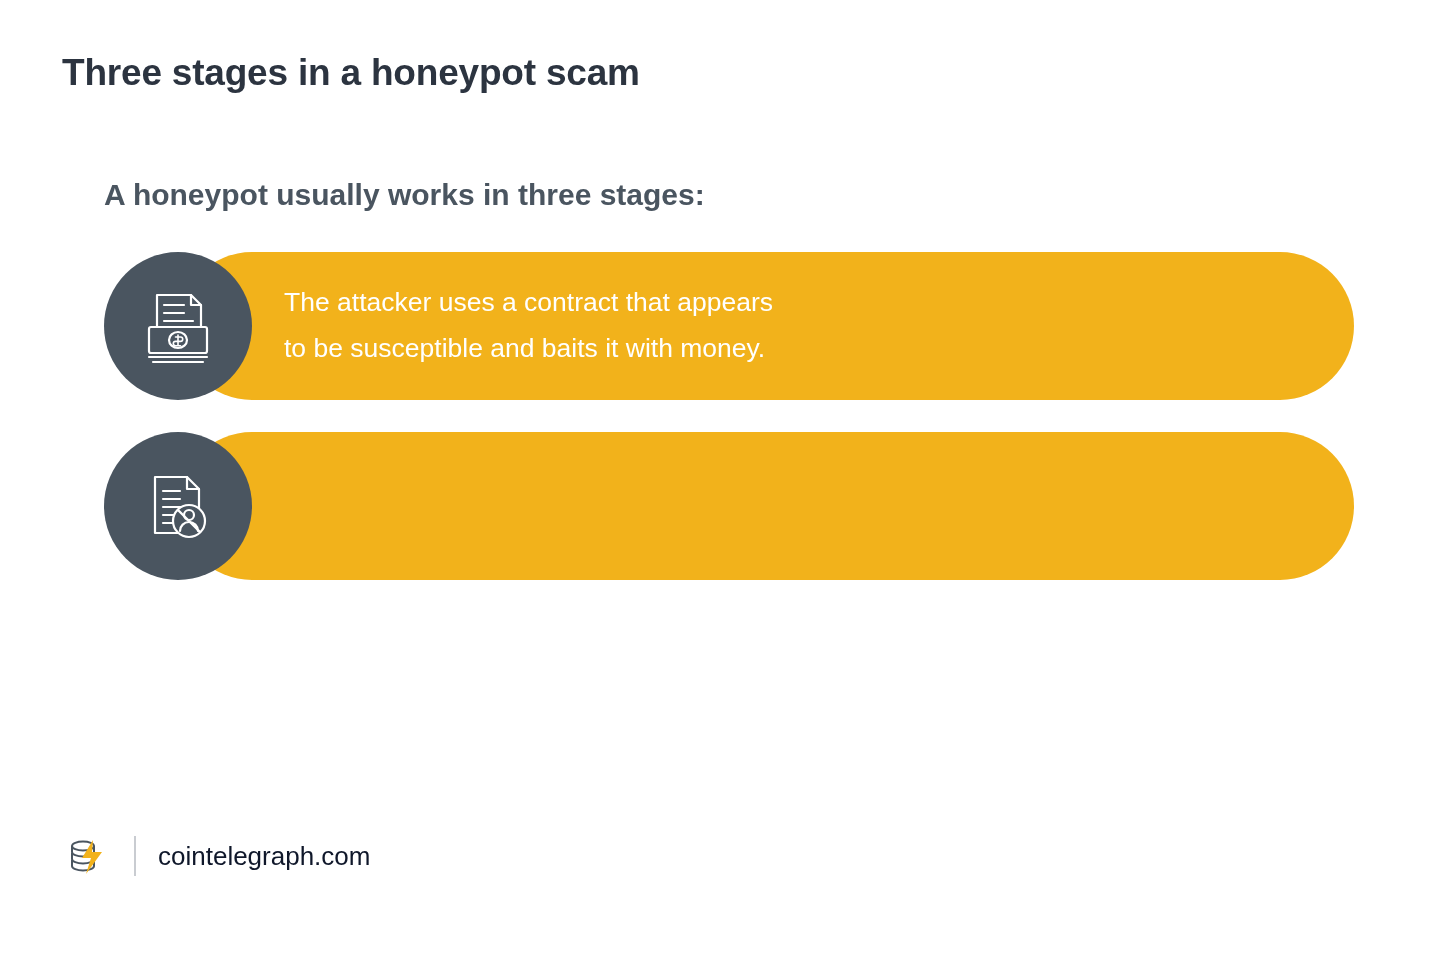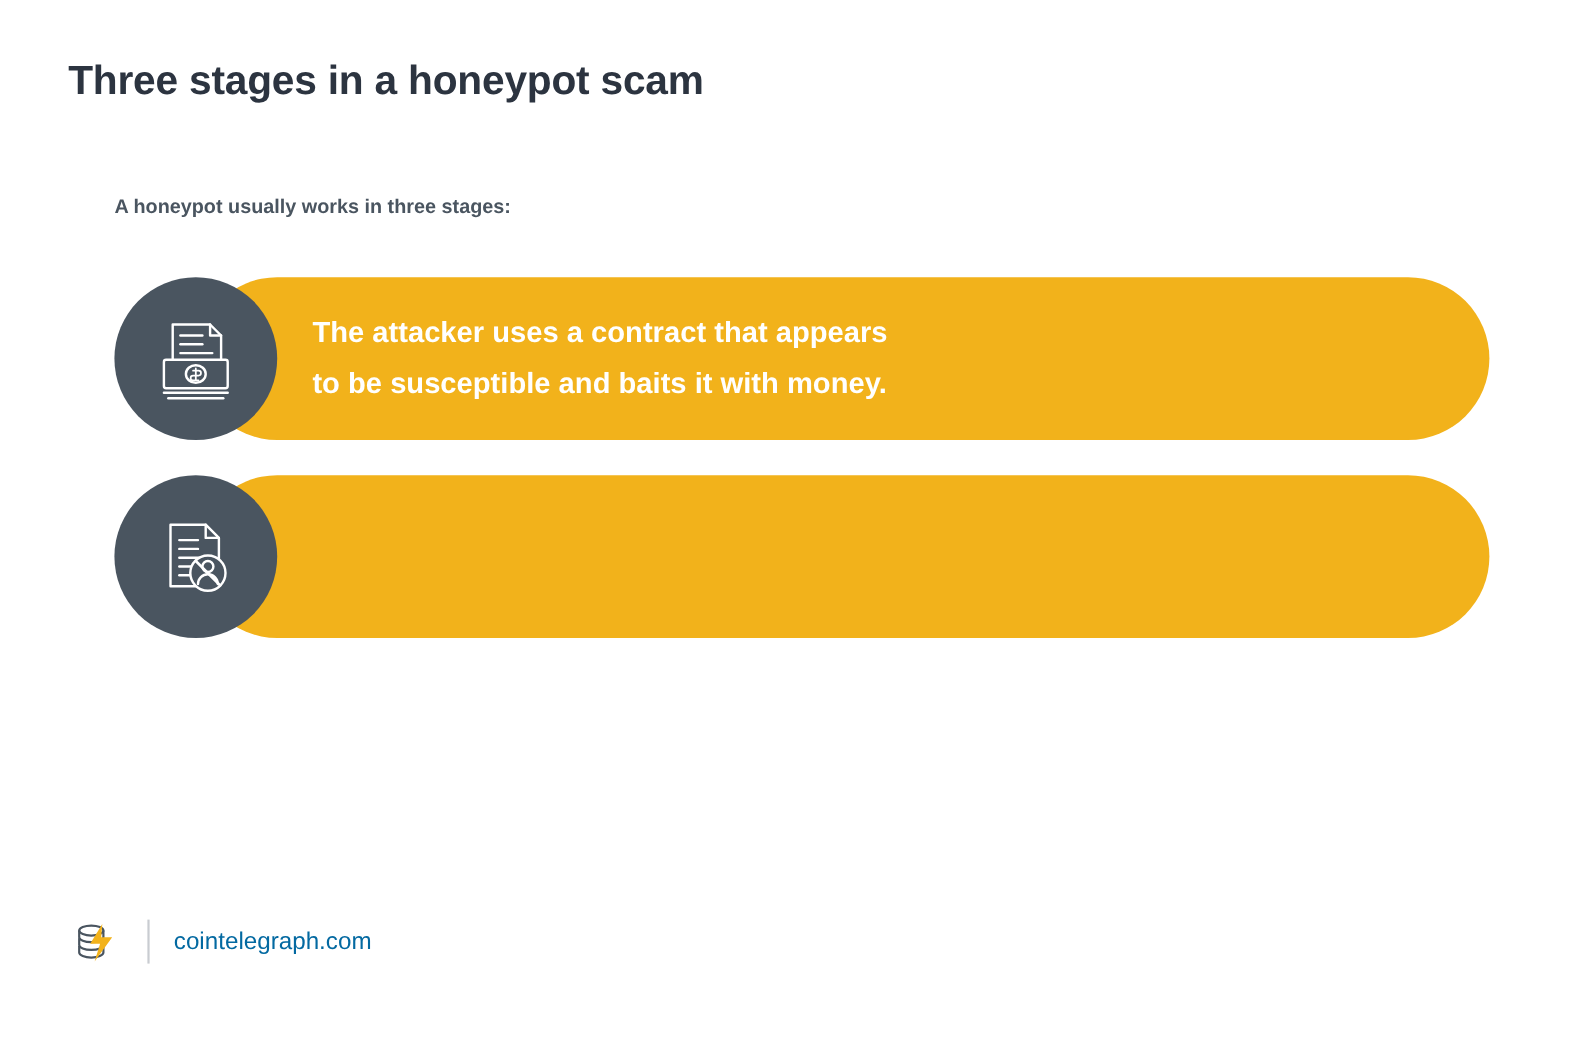--- a/index.html
+++ b/index.html
@@ -29,21 +29,21 @@
     font-size: 37px;
     font-weight: bold;
     color: #2c3440;
     letter-spacing: -0.2px;
   }
 
   .subtitle {
     position: absolute;
     left: 104px;
     top: 178px;
-    font-size: 18px;
+    font-size: 30px;
     font-weight: bold;
     color: #4a5560;
   }
 
   .stages {
     position: absolute;
     left: 104px;
     top: 252px;
     width: 1250px;
   }
@@ -84,21 +84,21 @@
   .stage-text {
     position: absolute;
     left: 180px;
     top: 0;
     height: 148px;
     display: flex;
     flex-direction: column;
     justify-content: center;
     color: #ffffff;
     font-size: 26.5px;
-    font-weight: bold;
+    font-weight: normal;
     line-height: 1.72;
     z-index: 3;
     white-space: pre-line;
   }
 
   .footer {
     position: absolute;
     left: 62px;
     bottom: 58px;
     display: flex;
@@ -112,22 +112,22 @@
     align-items: center;
     justify-content: center;
   }
   .footer-divider {
     width: 2px;
     height: 40px;
     background: #c9ccd1;
     margin: 0 22px 0 20px;
   }
   .footer-text {
-    font-size: 22px;
-    color: #0369a1;
+    font-size: 26px;
+    color: #0f172a;
   }
 </style>
 </head>
 <body>
 
 <div class="page">
 
   <div class="title">Three stages in a honeypot scam</div>
 
   <div class="subtitle">A honeypot usually works in three stages:</div>

